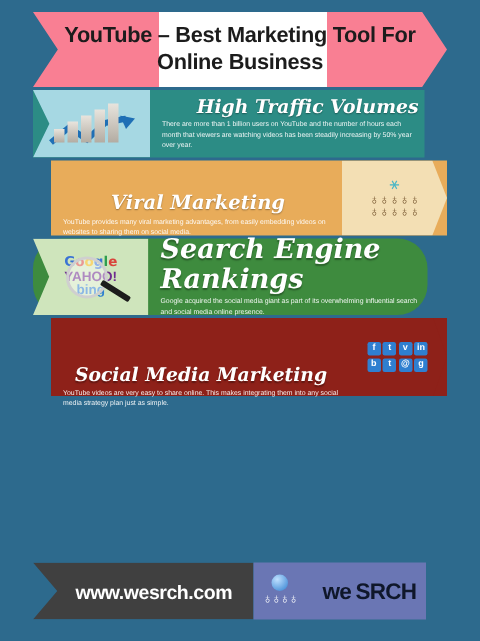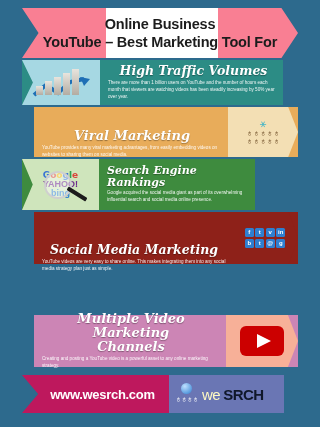--- a/index.html
+++ b/index.html
@@ -83,38 +83,38 @@
 
   
   .notch-left { clip-path: polygon(0 0, 100% 0, 100% 100%, 0 100%, 14% 50%); }
   
   .point-right { clip-path: polygon(0 0, 86% 0, 100% 50%, 86% 100%, 0 100%); }
 
   
   #sec1 { left: 22px; top: 60px; width: 261px; height: 45px; background: #2c8c85; }
   #sec1 .panel { width: 78px; background: #a6d8e3; }
   #sec1 h2 { text-align: right; font-size: 12.5px; }
-  #sec1 .body { padding-right: 4px; align-items: center; }
+  #sec1 .body { padding-right: 4px; }
   #sec1 p { text-align: left; }
 
   
   .bars { position: absolute; left: 14px; bottom: 10px; height: 26px; display: flex; align-items: flex-end; gap: 2px; }
   .bars i { display: block; width: 7px; background: linear-gradient(180deg,#e8e4dd,#b3aca2); }
   .zig { position: absolute; left: 10px; bottom: 6px; width: 60px; height: 22px; }
 
   
   #sec2 { left: 34px; top: 107px; width: 264px; height: 50px; background: #e8ac5a; }
   #sec2 .panel { order: 2; width: 70px; background: #f3dfb4; }
   #sec2 h2 { text-align: center; margin-top: 24px; }
   #sec2 .body { order: 1; }
 
   
-  #sec3 { left: 22px; top: 159px; width: 233px; height: 51px; background: #3e8b3e; }
+  #sec3 { left: 22px; top: 159px; width: 263px; height: 51px; background: #3e8b3e; border-radius: 20px; }
   #sec3 .panel { width: 77px; background: #cfe5bc; }
-  #sec3 h2 { font-size: 11px; }
+  #sec3 h2 { font-size: 18px; }
 
   
   #sec4 { left: 34px; top: 212px; width: 264px; height: 52px; background: #8e2119; }
   #sec4 .panel { order: 2; width: 66px; background: #8e2119; }
   #sec4 .body { order: 1; }
   #sec4 h2 { text-align: center; font-size: 12.5px; margin-top: 40px; }
 
   
   #sec5 { left: 22px; top: 266px; width: 261px; height: 47px; background: #f0a81c; }
   #sec5 .panel { width: 84px; background: #f0a81c; }
@@ -147,49 +147,49 @@
   .cubes { display: grid; grid-template-columns: repeat(4, 9px); gap: 1.5px; }
   .cubes b { display:block; width:9px; height:9px; border-radius:1.5px; background:#2f7fd0;
     color:#fff; font-size:6px; line-height:9px; text-align:center; font-weight:bold; }
   .play-btn { width: 44px; height: 30px; border-radius: 6px; background: #cc0000; position: relative; }
   .play-btn::after { content:""; position:absolute; left:17px; top:8px;
     border-left: 14px solid #fff; border-top: 7px solid transparent; border-bottom: 7px solid transparent; }
 
   
   .footer { position: absolute; left: 22px; top: 375px; width: 262px; height: 38px; display: flex; }
   .footer .url {
-    flex: 0 0 147px; background: #be185d;
+    flex: 0 0 147px; background: #404040;
     clip-path: polygon(0 0, 100% 0, 100% 100%, 0 100%, 11% 50%);
     display: flex; align-items: center; justify-content: center;
     color: #ffffff; font-size: 13px; font-weight: bold; letter-spacing: -0.3px;
     padding-left: 14px;
   }
   .footer .brand {
     flex: 1 1 auto; background: #6a76b4;
     display: flex; align-items: center; gap: 3px; padding-left: 6px;
   }
   .brand-mark { width: 24px; height: 22px; position: relative; flex: 0 0 auto; }
   .brand-mark .gl { position:absolute; left:6px; top:0; width:11px; height:11px; border-radius:50%;
     background: radial-gradient(circle at 35% 30%, #bfe0ff, #2f7fd0); }
   .brand-mark .ppl { position:absolute; left:0; bottom:0; width:24px; height:11px;
     color:#ffffff; font-size:9px; line-height:11px; letter-spacing:-1px; }
-  .brand .we { color:#fef9c3; font-size:15px; font-weight:normal; letter-spacing:-0.5px; }
+  .brand .we { color:#0f172a; font-size:15px; font-weight:bold; letter-spacing:-0.5px;margin-left:13px; }
   .brand .srch { color:#0f172a; font-size:15px; font-weight:bold; letter-spacing:-0.5px; }
 </style>
 </head>
 <body>
 
 <div id="poster">
 
   <div class="title-banner">
     <div class="tb-pink"></div>
     <div class="tb-white"></div>
     <div class="tb-text">
+      <span>YouTube – Best Marketing Tool For</span>
       <span>Online Business</span>
-      <span>YouTube – Best Marketing Tool For</span>
     </div>
   </div>
 
   <div class="band" id="sec1">
     <div class="panel notch-left">
       <svg class="zig" viewBox="0 0 60 22">
         <polyline points="2,18 14,8 26,16 38,5 52,2" fill="none" stroke="#1f6fb5" stroke-width="4"></polyline>
         <polygon points="48,0 58,2 52,9" fill="#1f6fb5"></polygon>
       </svg>
       <div class="bars">
@@ -259,34 +259,20 @@
     </div>
     <div class="body">
       <h2>
         <span>Social Media Marketing</span><br>
       </h2>
       <p>YouTube videos are very easy to share online. This makes integrating them into any social media strategy plan just as simple.</p>
     </div>
   </div>
 
 
-  <div class="band center" id="sec6">
-    <div class="panel point-right">
-      <div class="g-center">
-        <div class="play-btn"></div>
-      </div>
-    </div>
-    <div class="body">
-      <h2>
-        <span>Multiple Video Marketing</span><br>
-        <span>Channels</span>
-      </h2>
-      <p>Creating and posting a YouTube video is a powerful asset to any online marketing strategy.</p>
-    </div>
-  </div>
 
   <div class="footer">
     <div class="url">www.wesrch.com</div>
     <div class="brand">
       <span class="brand-mark">
         <span class="gl"></span>
         <span class="ppl">♁♁♁♁</span>
       </span>
       <span class="we">we</span>
       <span class="srch">SRCH</span>

